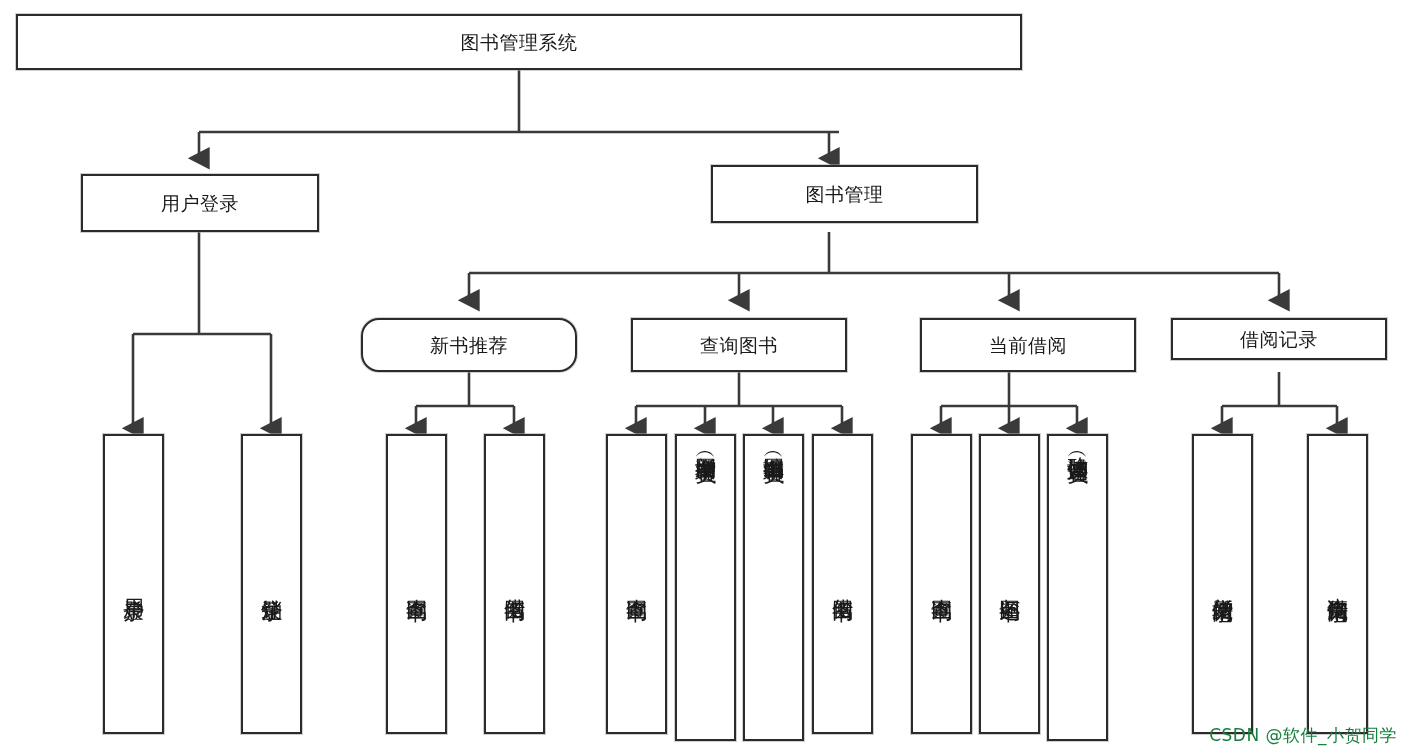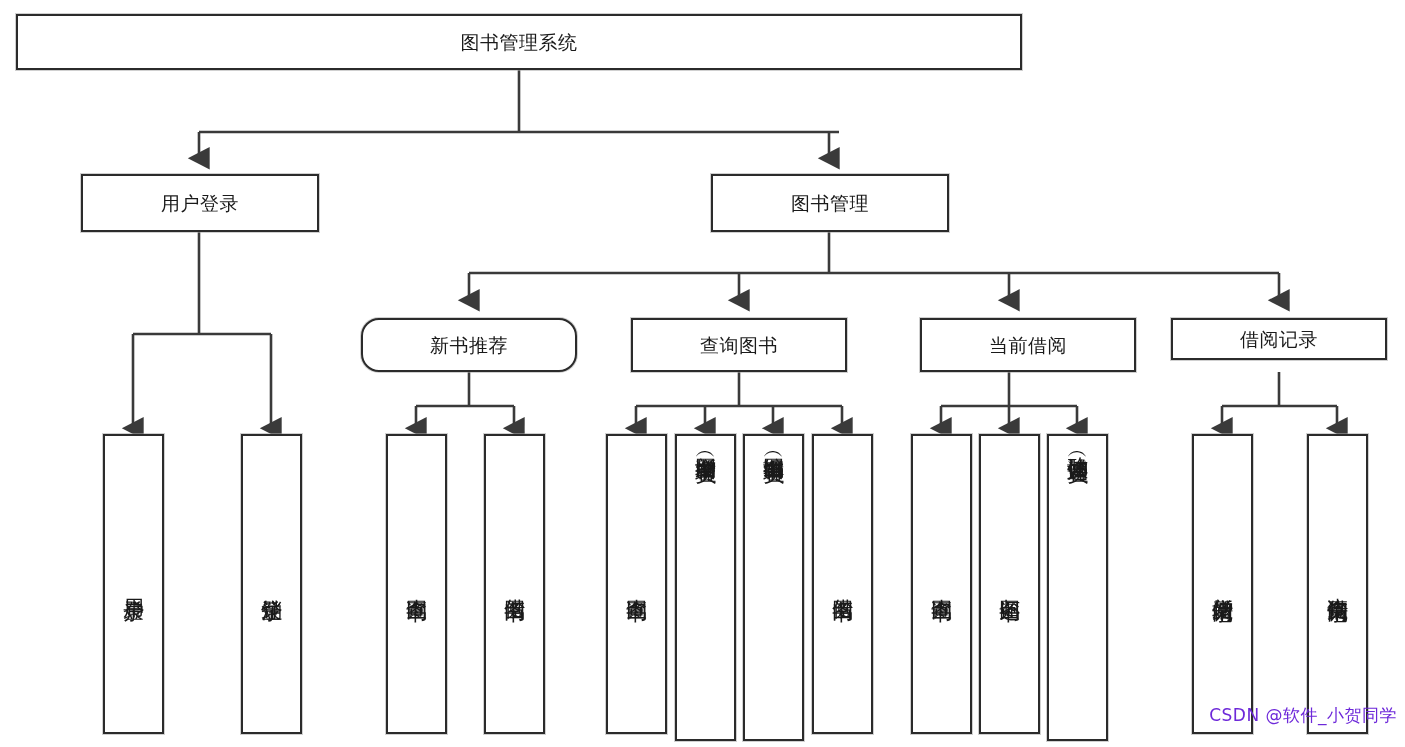--- a/index.html
+++ b/index.html
@@ -61,23 +61,23 @@
     text-orientation: upright;
     font-size: 21px;
     line-height: 1.35;
     letter-spacing: 1px;
     white-space: nowrap;
     padding: 4px 0;
   }
   #watermark {
     position: absolute;
     right: 8px;
-    bottom: 20px;
+    bottom: 0;
     font-size: 17px;
-    color: #6d28d9;
+    color: #15803d;
     white-space: nowrap;
     letter-spacing: 0.5px;
     text-align: center;
   }
 </style>
 </head>
 <body>
 
 <div id="diagram-root">
 
@@ -131,21 +131,21 @@
     </g>
   </svg>
 
   <div class="node horiz" style="left:16px; top:14px; width:1006px; height:56px;">
     <span class="node-label">图书管理系统</span>
   </div>
 
   <div class="node horiz" style="left:81px; top:174px; width:238px; height:58px;">
     <span class="node-label">用户登录</span>
   </div>
-  <div class="node horiz" style="left:711px; top:174px; width:238px; height:58px;">
+  <div class="node horiz" style="left:711px; top:165px; width:267px; height:58px;">
     <span class="node-label">图书管理</span>
   </div>
 
   <div class="node horiz" style="left:361px; top:318px; width:216px; height:54px;border-radius:18px;">
     <span class="node-label">新书推荐</span>
   </div>
   <div class="node horiz" style="left:631px; top:318px; width:216px; height:54px;">
     <span class="node-label">查询图书</span>
   </div>
   <div class="node horiz" style="left:920px; top:318px; width:216px; height:54px;">

